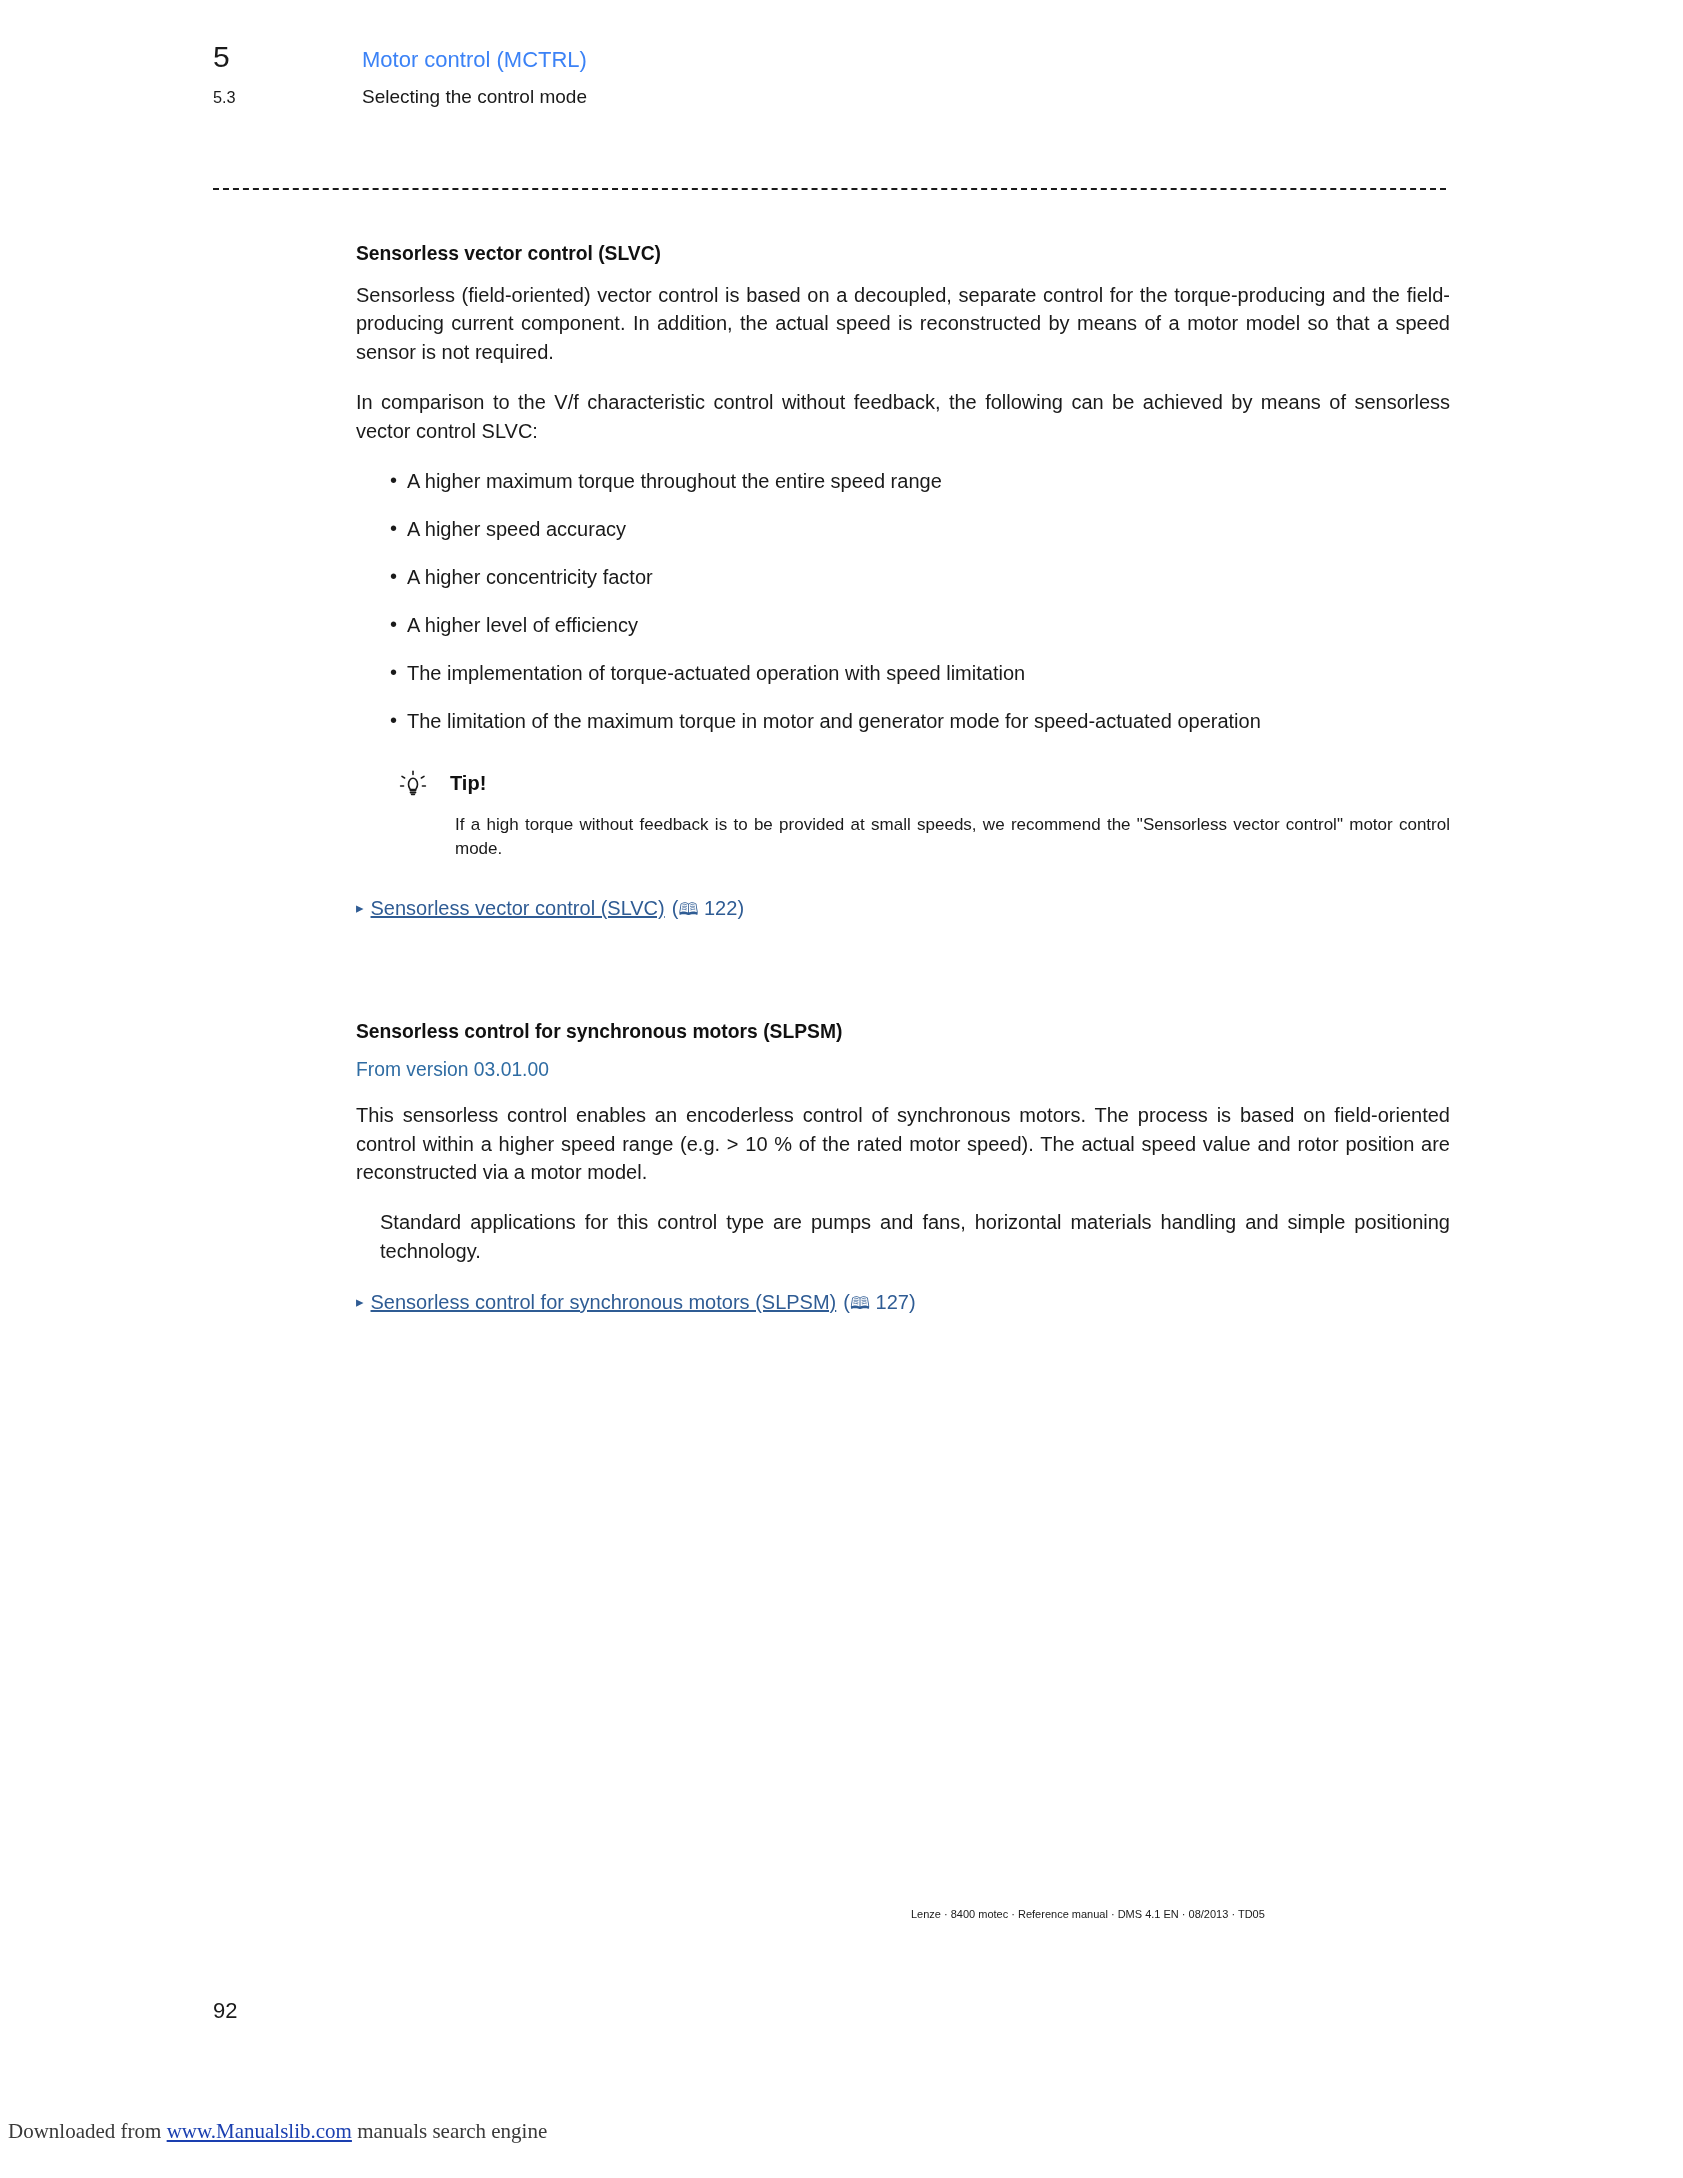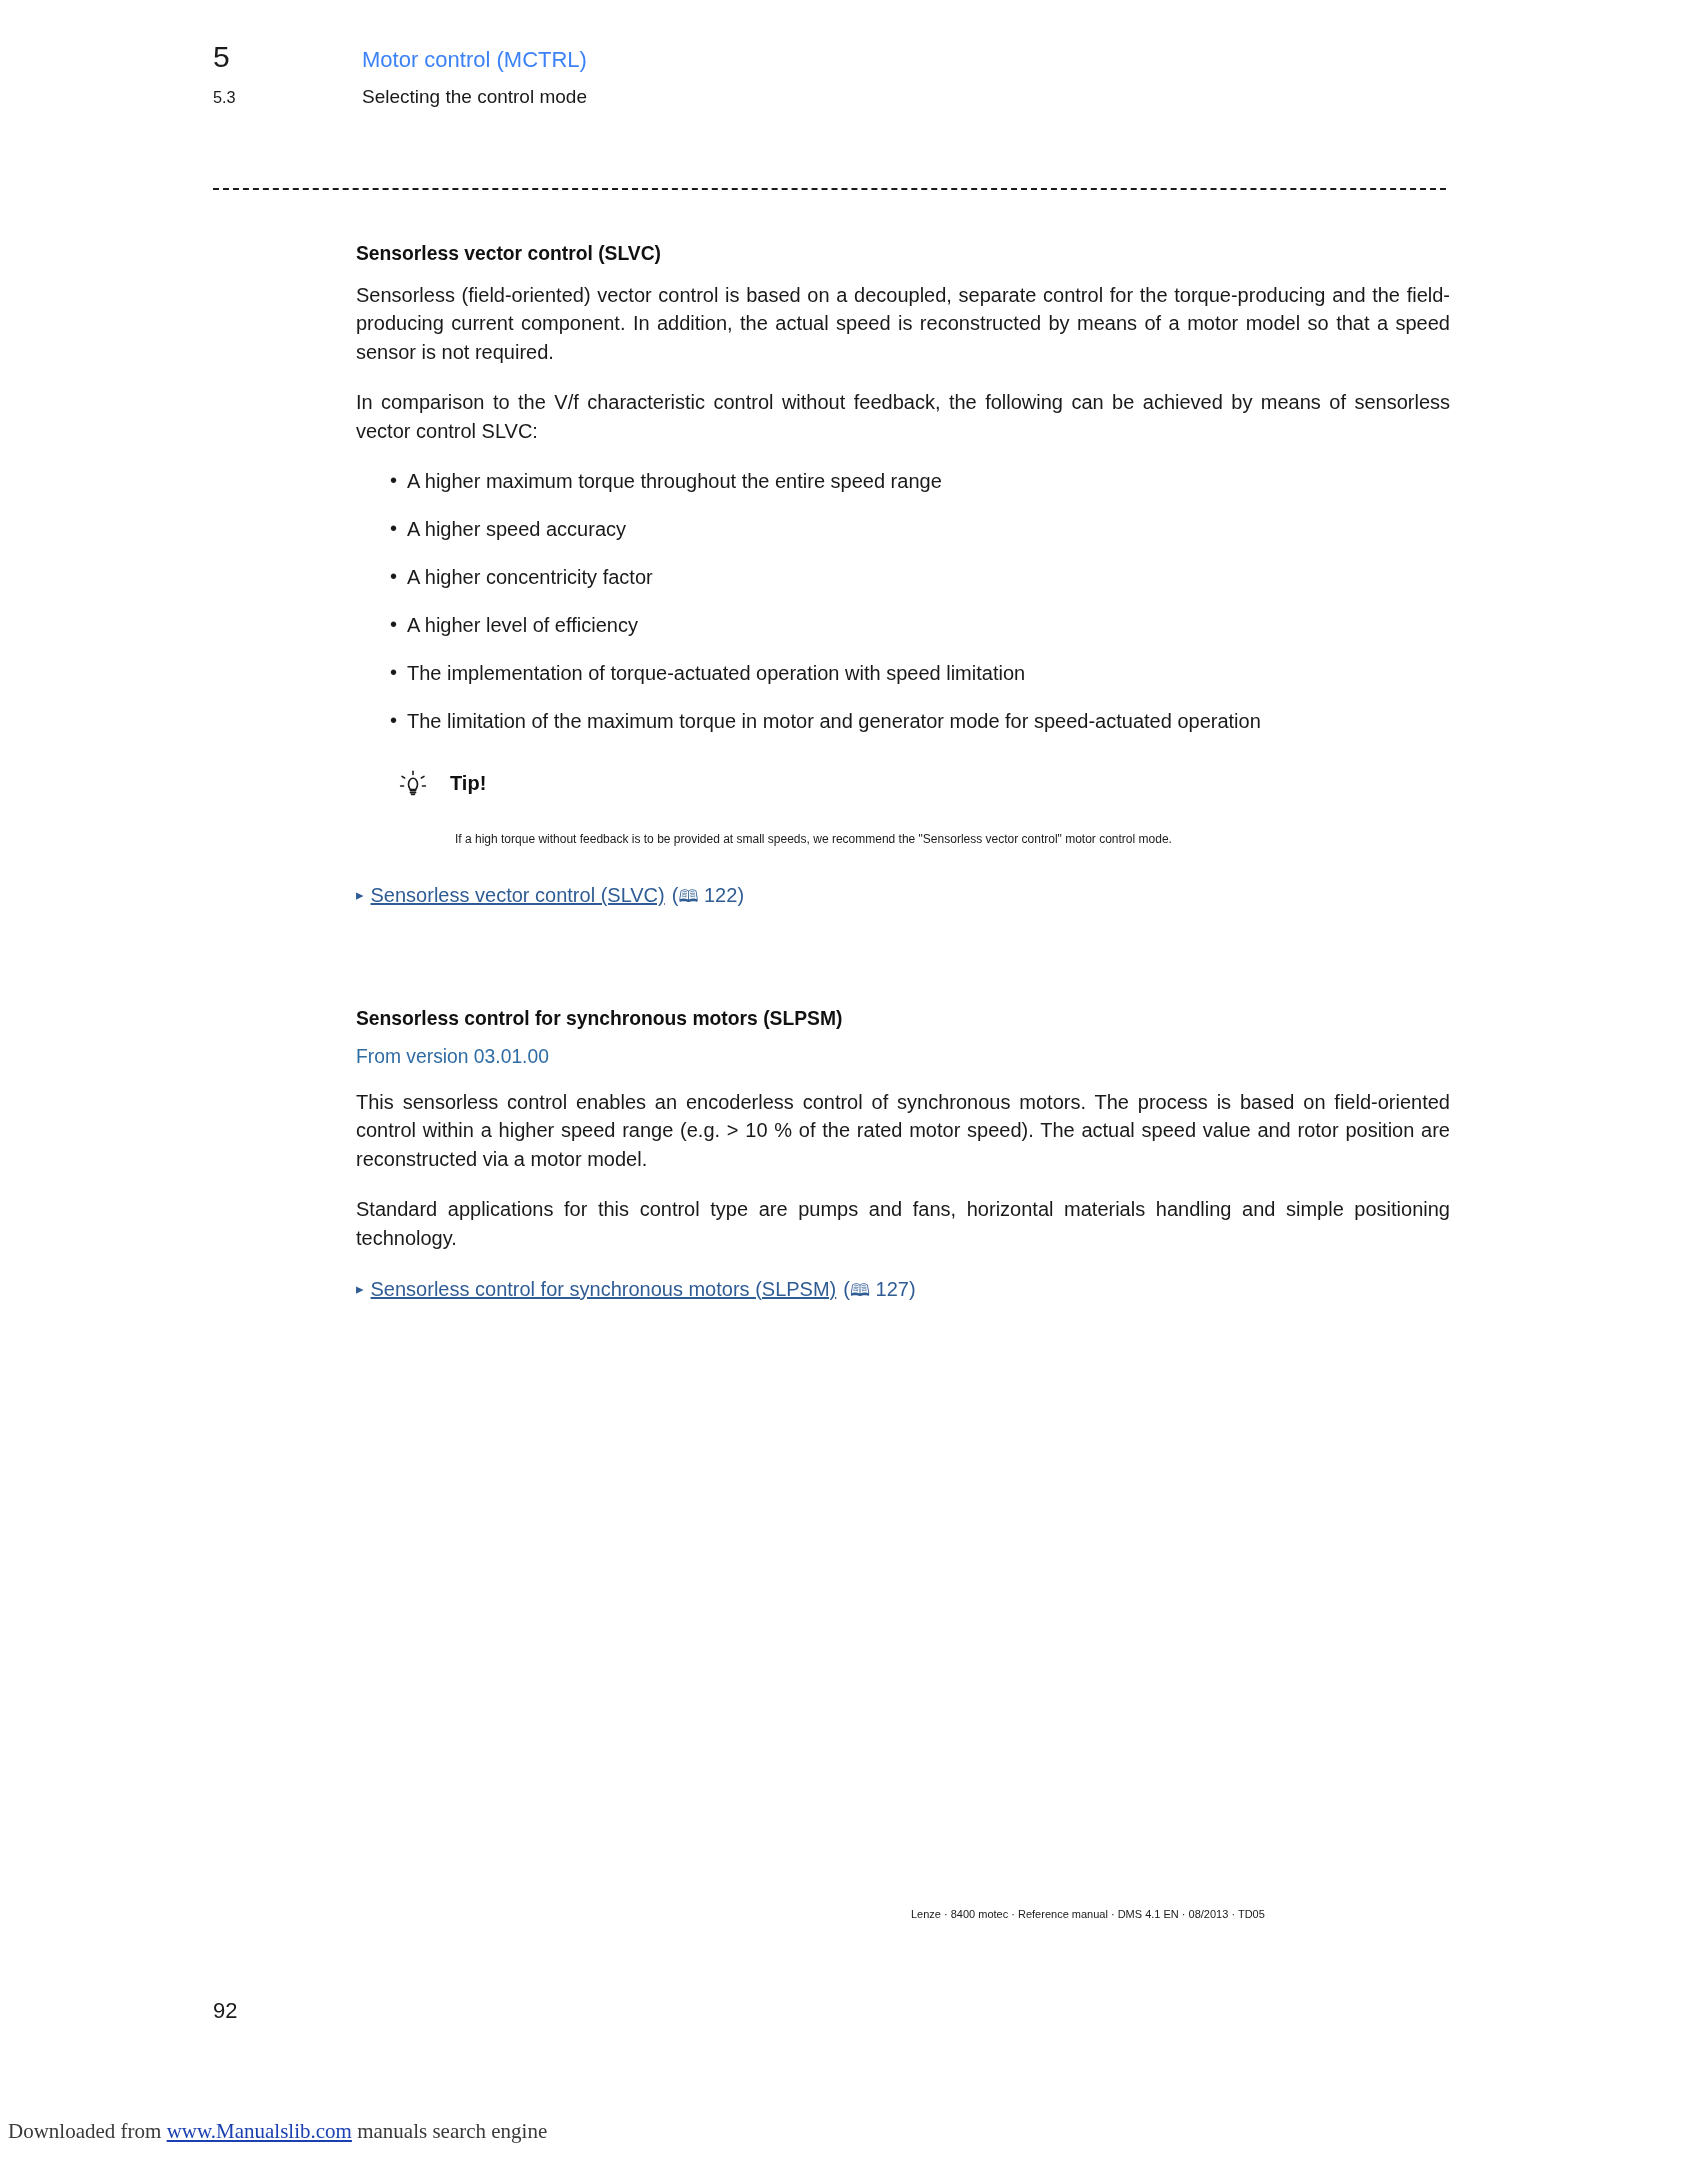--- a/index.html
+++ b/index.html
@@ -81,21 +81,21 @@
     margin: 0 0 16px 0;
     color: #111;
   }
   p.body {
     font-size: 20px;
     line-height: 1.42;
     margin: 0 0 22px 0;
     text-align: justify;
     color: #1a1a1a;
   }
-  p.body.last { margin-bottom: 0; }
+  p.body.last { margin-bottom: 0; margin-left: 24px; }
 
   ul.bullets {
     list-style: none;
     margin: 0 0 8px 0;
     padding: 0;
   }
   ul.bullets li {
     font-size: 20px;
     line-height: 1.4;
     margin: 0 0 20px 0;
@@ -127,22 +127,22 @@
     height: 46px;
     position: relative;
     flex: 0 0 auto;
   }
   .tip-label {
     font-size: 20px;
     font-weight: bold;
     color: #111;
   }
   .tip-text {
-    margin: 24px 0 0 65px;
-    font-size: 12px;
+    margin: 6px 0 0 65px;
+    font-size: 17px;
     line-height: 1.42;
     text-align: justify;
     color: #1a1a1a;
   }
 
   
   .xref {
     margin-top: 36px;
     font-size: 20px;
     color: #2f5c94;

